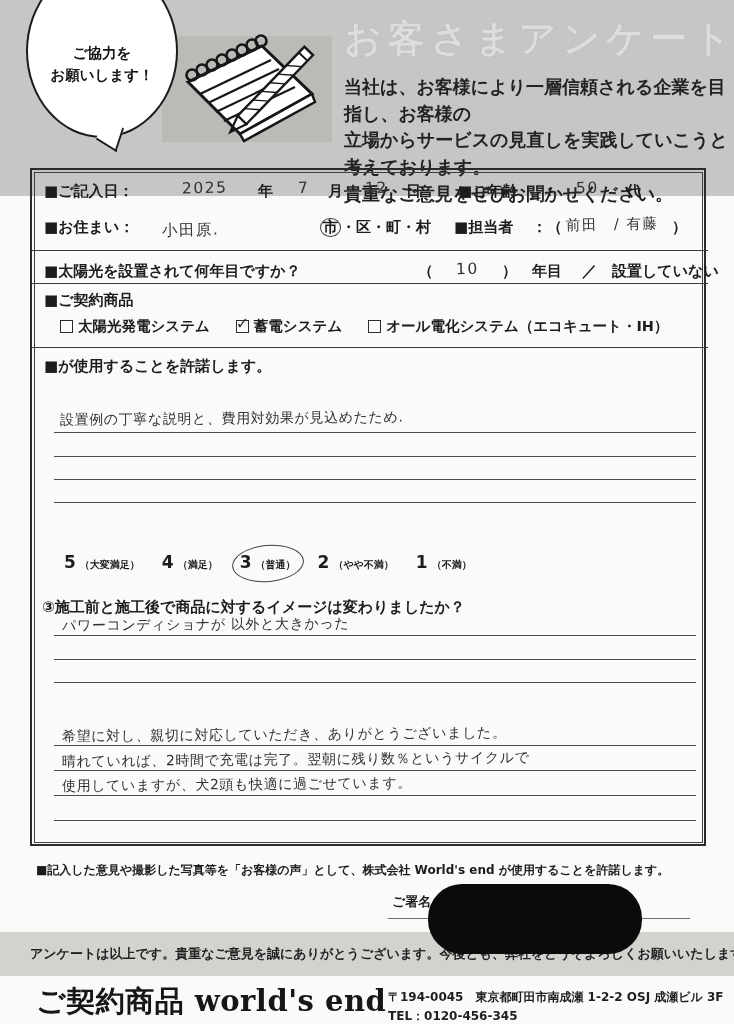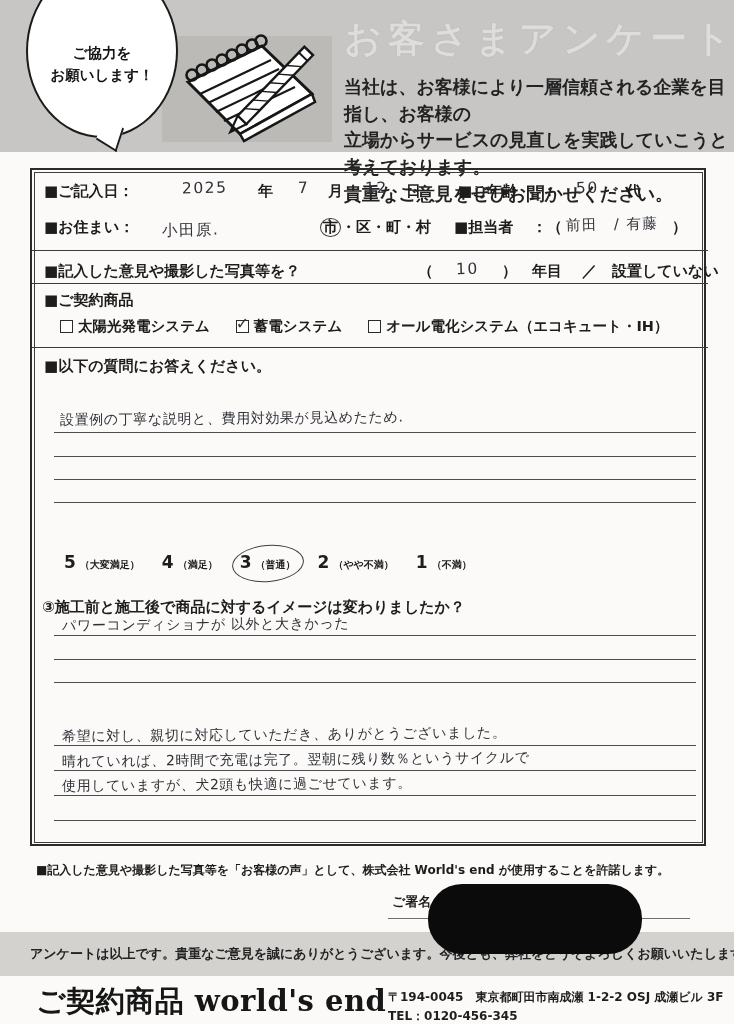--- a/index.html
+++ b/index.html
@@ -3,21 +3,21 @@
 <meta charset="utf-8">
 <style>
   * { margin:0; padding:0; box-sizing:border-box; }
   html,body { background:#e8e7e5; }
   #page {
     position:relative; width:734px; height:1024px; margin:0 auto;
     background:#fbfaf8; overflow:hidden;
     font-family:"DejaVu Sans","Liberation Sans",sans-serif; color:#1d1d1d;
   }
   
-  .band1 { position:absolute; left:0; top:0; width:734px; height:152px; background:#c7c6c4;padding-left:24px; }
+  .band1 { position:absolute; left:0; top:0; width:734px; height:196px; background:#c7c6c4;padding-left:24px; }
   .illus-bg { position:absolute; left:162px; top:36px; width:170px; height:106px; background:#bbbab7; }
   .bubble-wrap { position:absolute; left:26px; top:-36px; width:154px; height:212px; }
   .bubble-ellipse { position:absolute; left:0; top:0; width:152px; height:174px;
     background:#fff; border:2.5px solid #1b1b1b; border-radius:50%; }
   .bubble-tail { position:absolute; left:72px; top:158px; width:24px; height:24px; background:#fff;
     border-right:2.5px solid #1b1b1b; border-bottom:2.5px solid #1b1b1b;
     transform:rotate(32deg) skew(14deg); }
   .bubble-text { position:absolute; left:0; width:152px; top:78px; text-align:center;
     font-size:14.5px; font-weight:700; line-height:1.55; white-space:pre-line; color:#141414; }
   .illus-svg { position:absolute; left:150px; top:18px; width:210px; height:134px; }
@@ -133,21 +133,21 @@
     <span class="fi lbl" style="left:12px; top:48px">■お住まい：</span>
     <span class="fi hw" style="left:130px; top:50px">小田原.</span>
     <span class="fi lbl" style="left:288px; top:48px"><span class="circled-unit">市</span><span>・区・町・村</span></span>
     <span class="fi lbl" style="left:422px; top:48px">■担当者</span>
     <span class="fi lbl" style="left:500px; top:48px">：（</span>
     <span class="fi hw" style="left:534px; top:45px; font-size:14.5px">前田　/ 有藤</span>
     <span class="fi lbl" style="left:640px; top:48px">）</span>
 
     <div class="hr" style="top:80px"></div>
 
-    <span class="fi lbl" style="left:12px; top:92px">■記入した意見や撮影した写真等を？</span>
+    <span class="fi lbl" style="left:12px; top:92px">■太陽光を設置されて何年目ですか？</span>
     <span class="fi lbl" style="left:386px; top:92px">（</span>
     <span class="fi hw" style="left:424px; top:90px">10</span>
     <span class="fi lbl" style="left:470px; top:92px">）</span>
     <span class="fi lbl" style="left:500px; top:92px">年目</span>
     <span class="fi lbl" style="left:550px; top:92px">／</span>
     <span class="fi lbl" style="left:580px; top:92px">設置していない</span>
 
     <div class="hr" style="top:113px"></div>
 
     <span class="fi lbl" style="left:12px; top:121px">■ご契約商品</span>
@@ -161,21 +161,21 @@
           <span>蓄電システム</span>
         </span>
       <span class="opt">
           <span class="cb"></span>
           <span>オール電化システム（エコキュート・IH）</span>
         </span>
     </div>
 
     <div class="hr" style="top:177px"></div>
 
-    <span class="fi lbl" style="left:12px; top:187px">■以下の質問にお答えください。</span>
+    <span class="fi lbl" style="left:12px; top:187px">■が使用することを許諾します。</span>
 
     <span class="hw-ans" style="left:28px; top:240px">設置例の丁寧な説明と、費用対効果が見込めたため.</span>
     <div class="ans-line" style="top:262px"></div>
     <div class="ans-line" style="top:286px"></div>
     <div class="ans-line" style="top:309px"></div>
     <div class="ans-line" style="top:332px"></div>
 
     <div class="fi rates-row" style="left:32px; top:382px">
       <span class="rate">
           <span class="rate-num">5</span>

